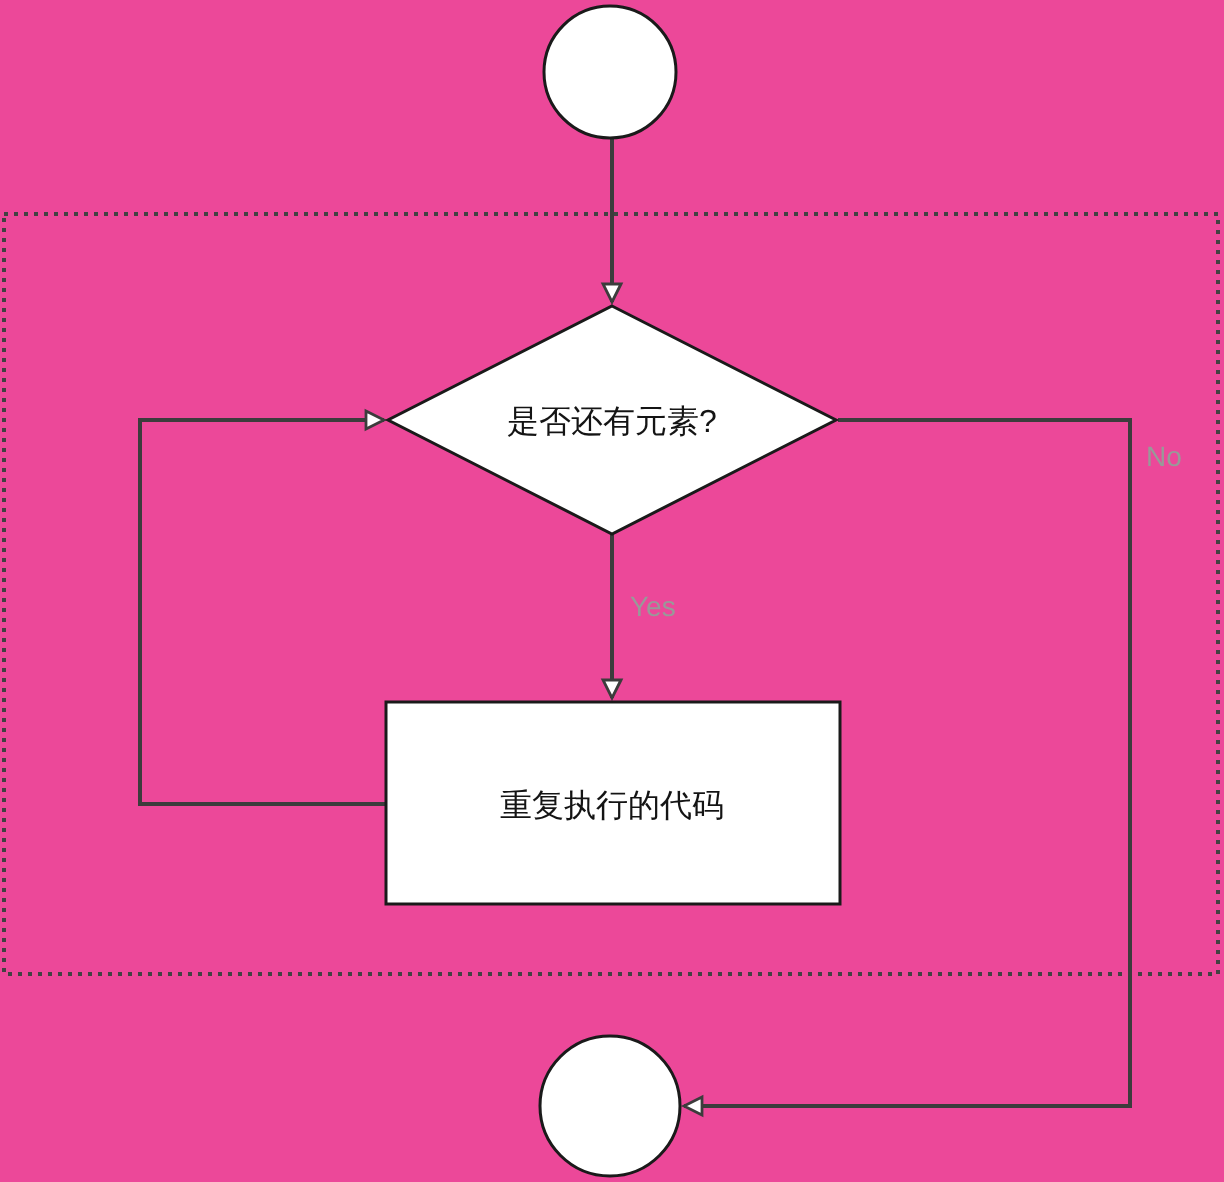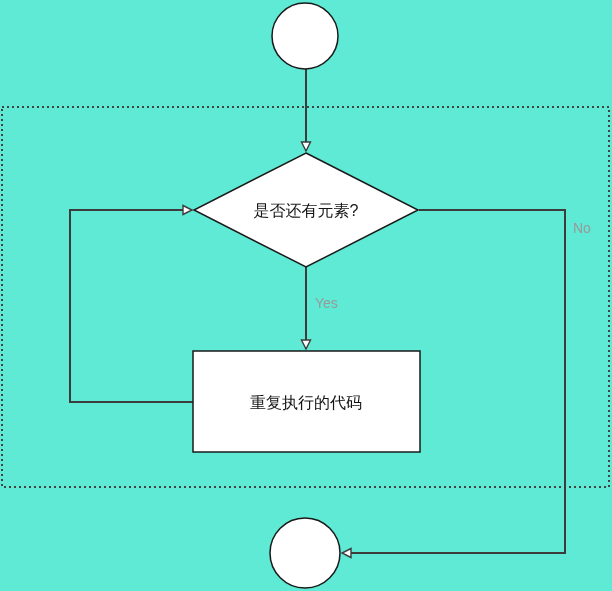--- a/index.html
+++ b/index.html
@@ -7,21 +7,21 @@
     padding: 0;
     background: #ffffff;
     width: 612px;
     height: 591px;
     overflow: hidden;
   }
   .canvas {
     position: relative;
     width: 612px;
     height: 591px;
-    background: #5eead4;
+    background: #ec4899;
   }
   svg {
     display: block;
     font-family: "Liberation Sans", "DejaVu Sans", sans-serif;
   }
   .node {
     fill: #ffffff;
     stroke: #1a1a1a;
     stroke-width: 1.5;
   }

